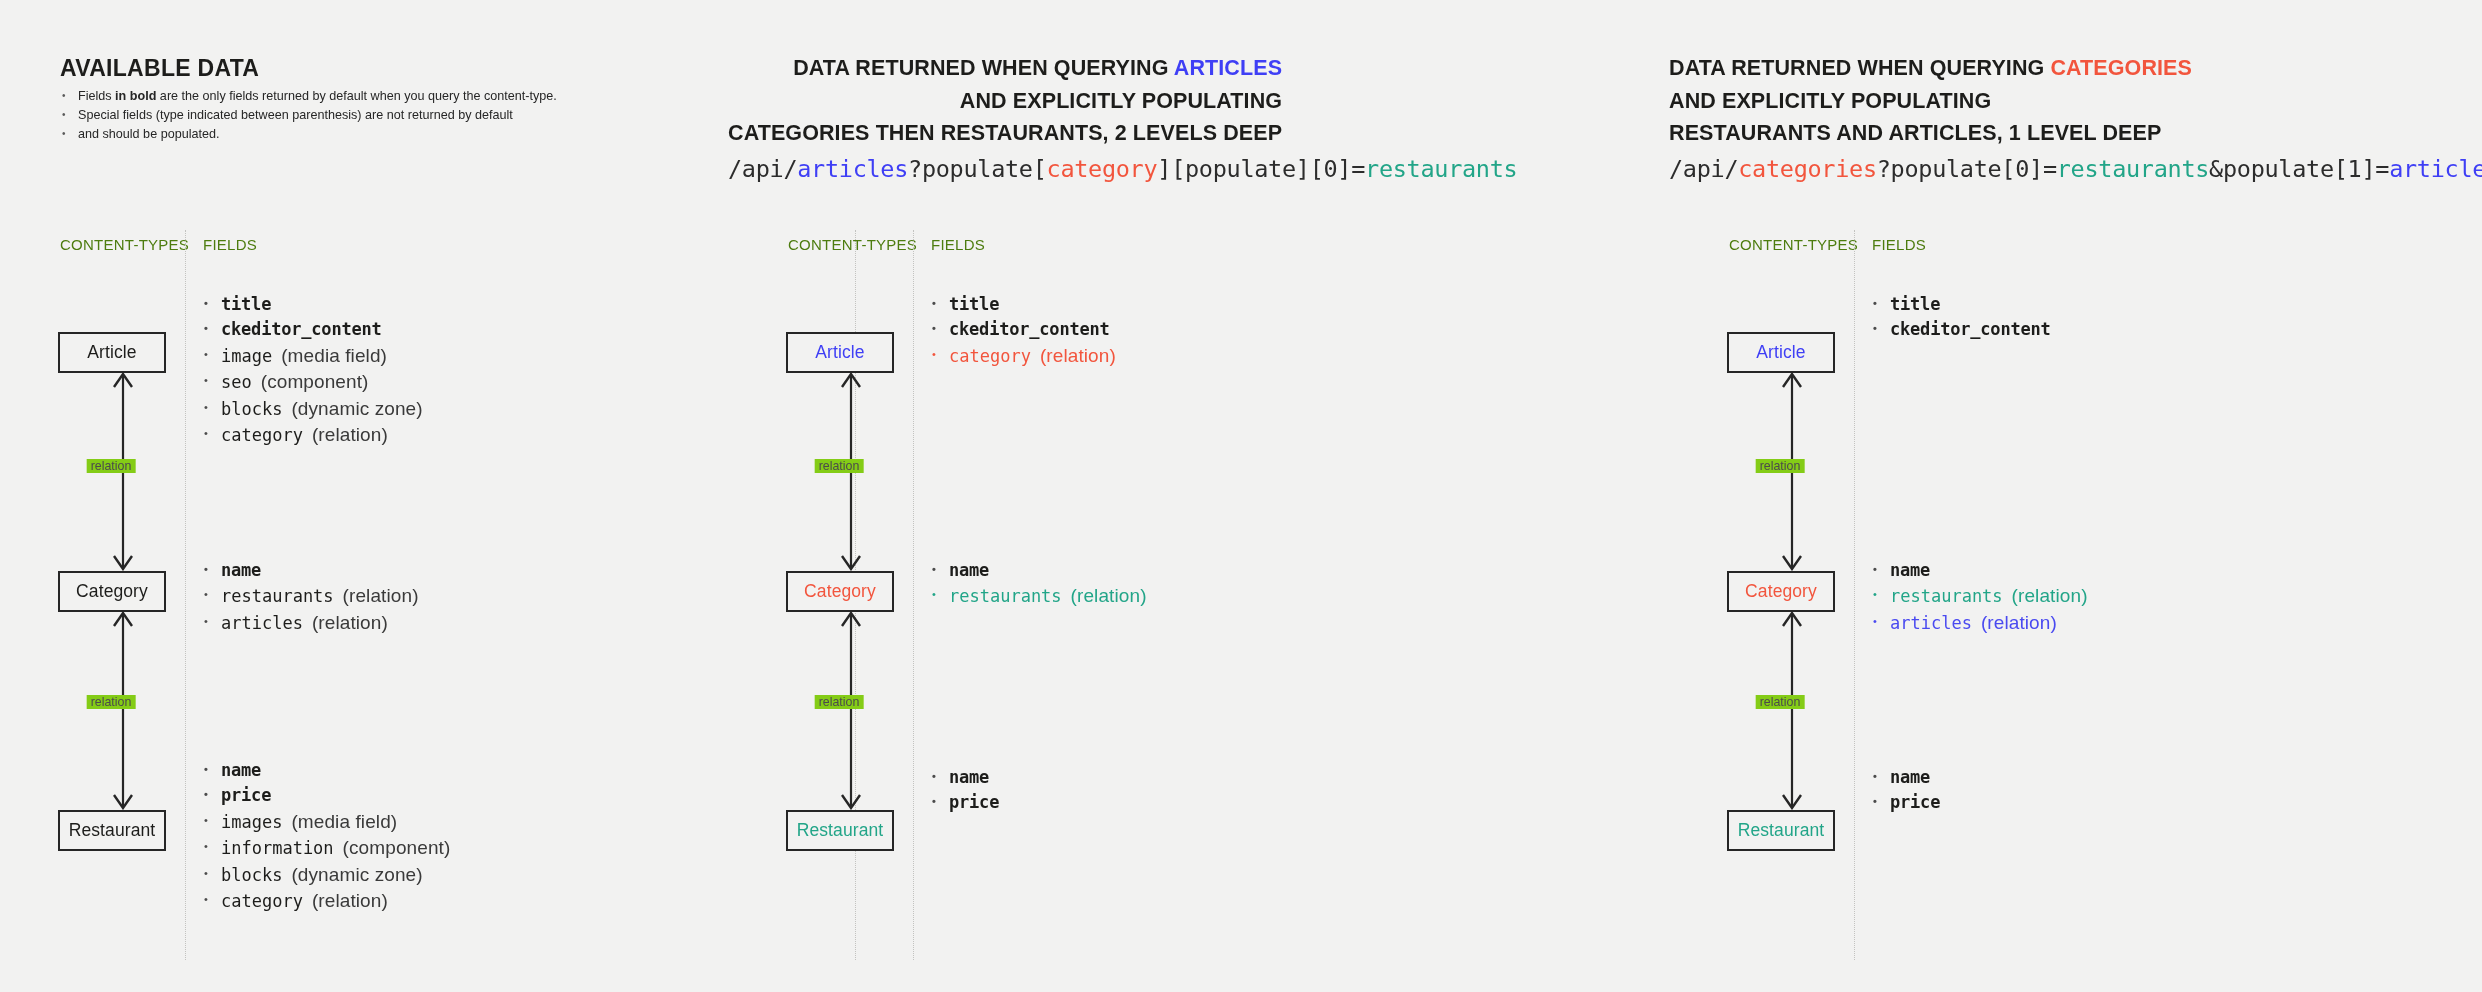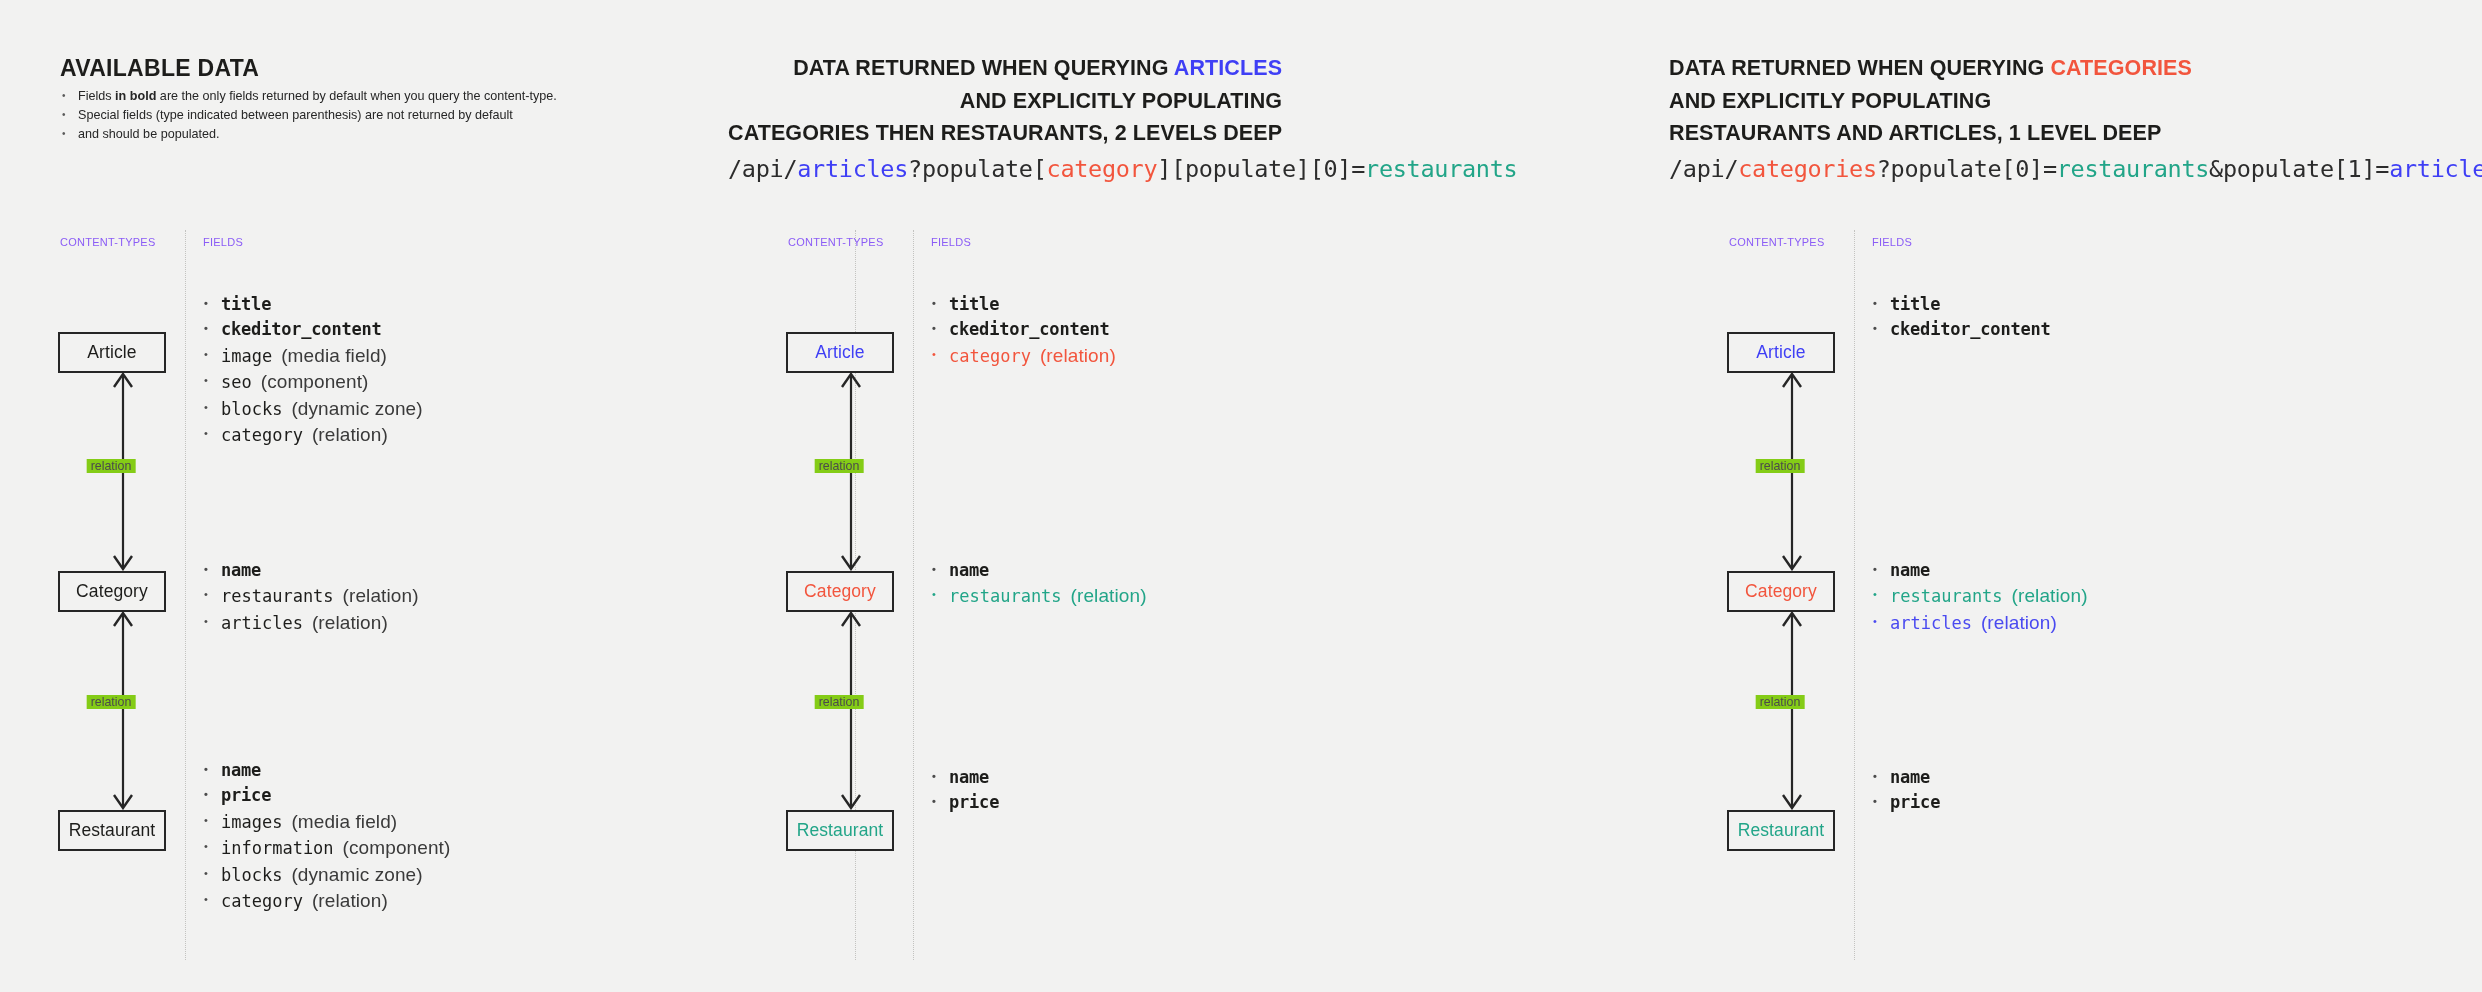--- a/index.html
+++ b/index.html
@@ -57,23 +57,23 @@
     white-space:nowrap;
     color:#2c2c2c;
   }
   .code .c-blue{color:#3f3ff5;}
   .code .c-red{color:#f2553d;}
   .code .c-green{color:#22a588;}
 
   
   .collabel{
     position:absolute;top:236px;
-    font-size:11px;
+    font-size:15px;
     letter-spacing:0.25px;
-    color:#8b5cf6;
+    color:#4d7c0f;
     white-space:nowrap;
   }
   .lbl-ct{left:60px;}
   .lbl-fl{left:203px;}
 
   
   .vdiv{
     position:absolute;
     top:230px;height:730px;
     width:0;

